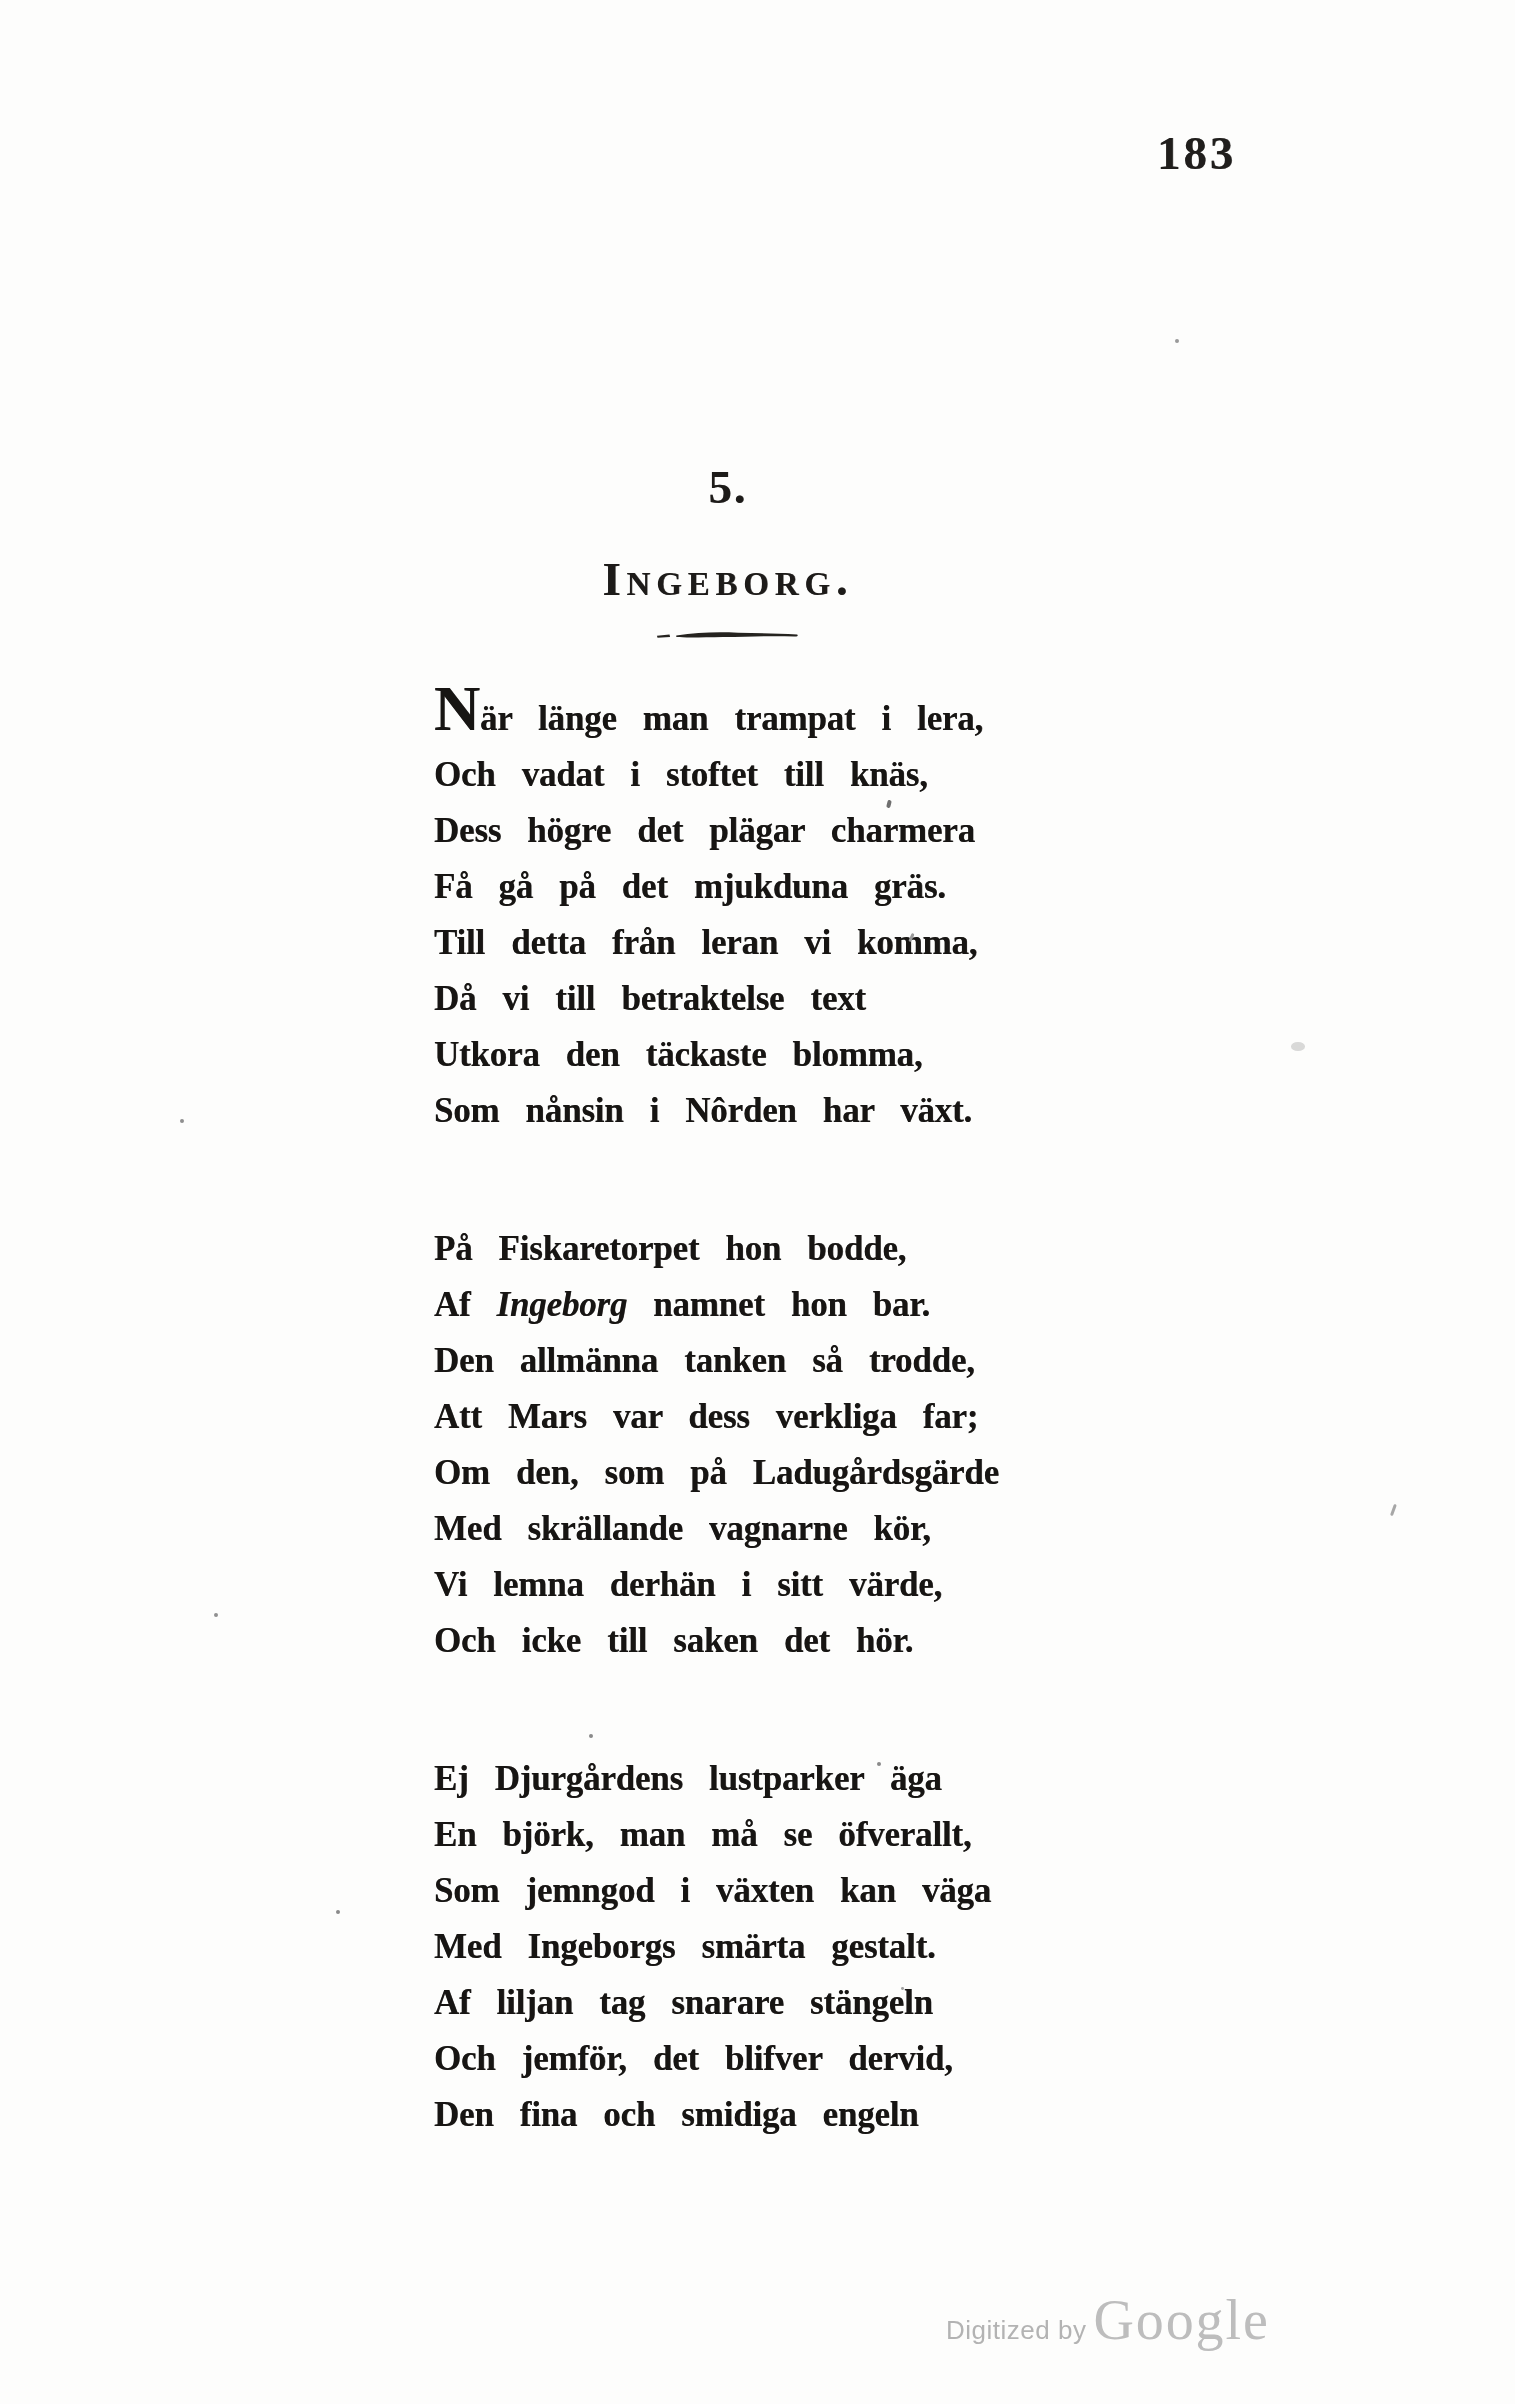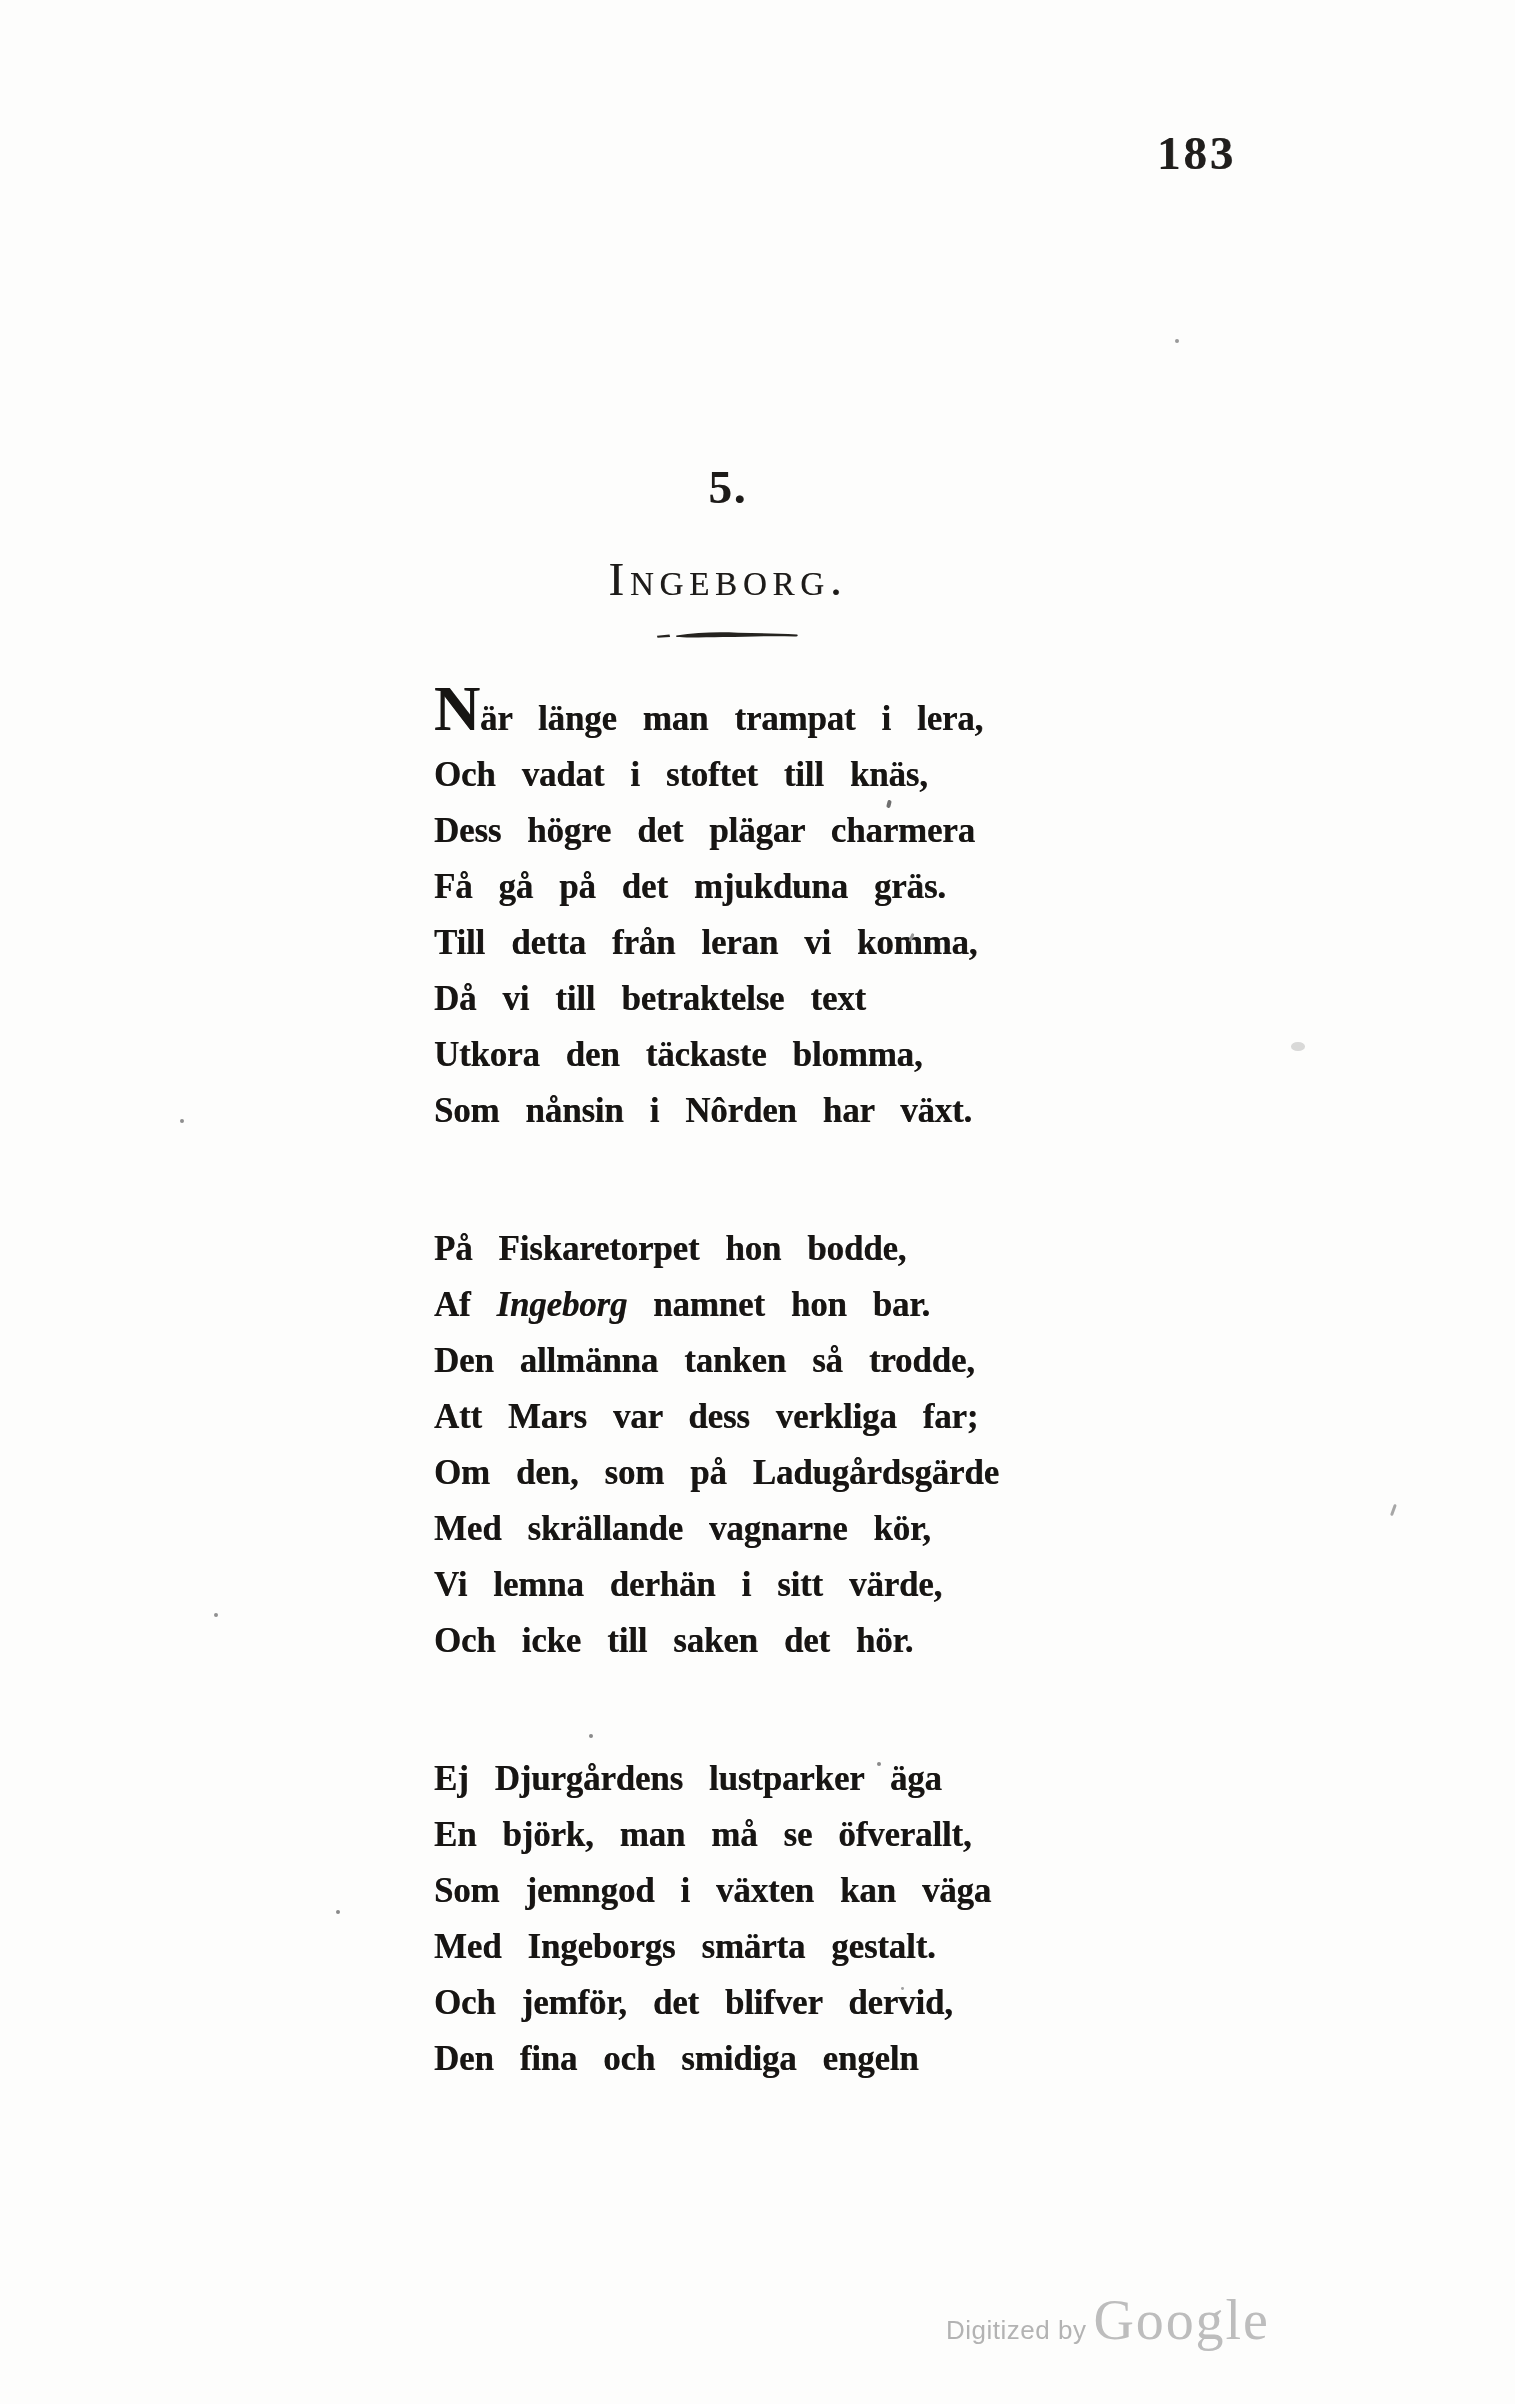--- a/index.html
+++ b/index.html
@@ -39,21 +39,21 @@
   .section-number {
     font-size: 47px;
     font-weight: 600;
     line-height: 1;
     letter-spacing: 1.9px;
     text-shadow: 0.4px 0.4px 0.5px rgba(25,22,20,0.55);
   }
   .poem-title {
     margin-top: 45px;
     font-size: 47px;
-    font-weight: 400;
+    font-weight: 700;
     font-variant: small-caps;
     letter-spacing: 5.8px;
     line-height: 1;
     text-shadow: 0.4px 0.4px 0.5px rgba(25,22,20,0.55);
   }
   .rule-wrap {
     margin-top: 25px;
     height: 13.6px;
     line-height: 0;
   }
@@ -161,20 +161,21 @@
       <div class="line">Med skrällande vagnarne kör,</div>
       <div class="line">Vi lemna derhän i sitt värde,</div>
       <div class="line">Och icke till saken det hör.</div>
     </div>
 
     <div class="stanza">
       <div class="line">Ej Djurgårdens lustparker äga</div>
       <div class="line">En björk, man må se öfverallt,</div>
       <div class="line">Som jemngod i växten kan väga</div>
       <div class="line">Med Ingeborgs smärta gestalt.</div>
+      <div class="line">Af liljan tag snarare stängeln</div>
       <div class="line">Och jemför, det blifver dervid,</div>
       <div class="line">Den fina och smidiga engeln</div>
     </div>
 
   </div>
 
   <div class="watermark">
     <span class="wm-prefix">Digitized by</span>
     <span class="wm-brand">Google</span>
   </div>

